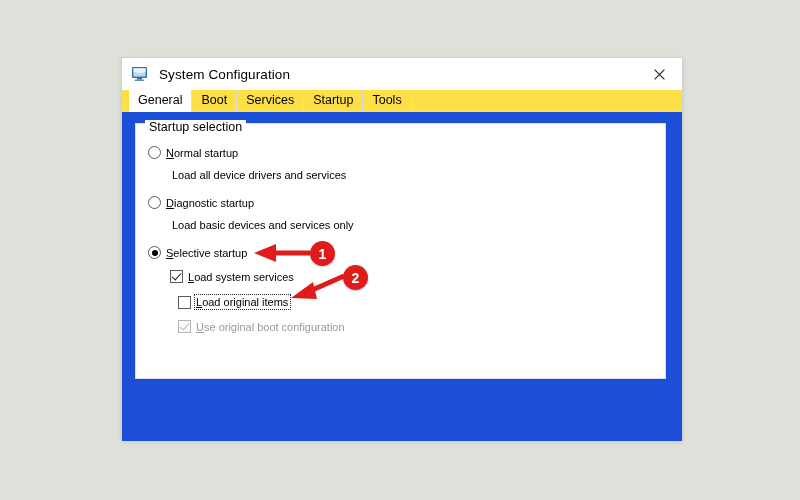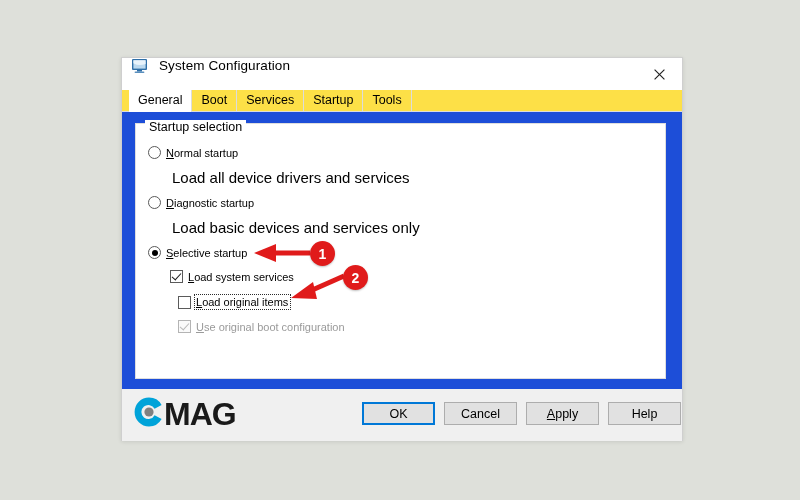--- a/index.html
+++ b/index.html
@@ -26,20 +26,21 @@
     border: 1px solid #cfcfcf;
     box-shadow: 0 1px 4px rgba(0,0,0,0.10);
     box-sizing: border-box;
   }
 
   
   #titlebar {
     height: 32px;
     background: #ffffff;
     display: flex;
+    align-items: center;
     position: relative;
     box-sizing: border-box;
   }
   #title-icon {
     margin-left: 9px;
     width: 18px;
     height: 16px;
     position: relative;
     flex: none;
   }
@@ -126,21 +127,21 @@
 
   .opt-row {
     position: absolute;
     display: flex;
     align-items: center;
     font-size: 11px;
     color: #000;
   }
   .desc {
     position: absolute;
-    font-size: 15px;
+    font-size: 11px;
     color: #000;
   }
 
   
   .radio {
     width: 13px;
     height: 13px;
     border: 1px solid #595959;
     border-radius: 50%;
     background: #fff;
@@ -333,38 +334,20 @@
         <span class="checkbox"></span>
         <span class="focusrect"><u class="acc">L</u><span>oad original items</span></span>
       </div>
 
       <div class="opt-row" style="left:42px; top:196px;">
         <span class="checkbox checked disabled"></span>
         <span class="label-disabled"><u class="acc">U</u><span>se original boot configuration</span></span>
       </div>
     </div>
 
-    <div id="footer">
-      <div id="logo">
-        <span>
-          <svg width="34" height="34" viewBox="0 0 34 34">
-            <path d="M17 2.6 A14.4 14.4 0 1 0 17 31.4 A14.4 14.4 0 0 0 29.6 24 L22.6 20.2 A7 7 0 1 1 22.6 13.8 L29.6 10 A14.4 14.4 0 0 0 17 2.6 Z" fill="#00a3d9"></path>
-            <circle cx="17" cy="17" r="4.6" fill="#808080"></circle>
-          </svg>
-        </span>
-        <span id="logo-text">MAG</span>
-      </div>
-
-      <div class="btn default" style="left:240px;">OK</div>
-      <div class="btn" style="left:322px;">Cancel</div>
-      <div class="btn" style="left:404px;">
-          <span><u class="acc">A</u><span>pply</span></span>
-        </div>
-      <div class="btn" style="left:486px;">Help</div>
-    </div>
 
   </div>
 </div>
 
 <svg class="anno-svg">
 
   <g>
     <line x1="310" y1="253" x2="272" y2="253" stroke="#e01b1b" stroke-width="5"></line>
     <polygon points="254,253 276,244 276,262" fill="#e01b1b"></polygon>
   </g>

